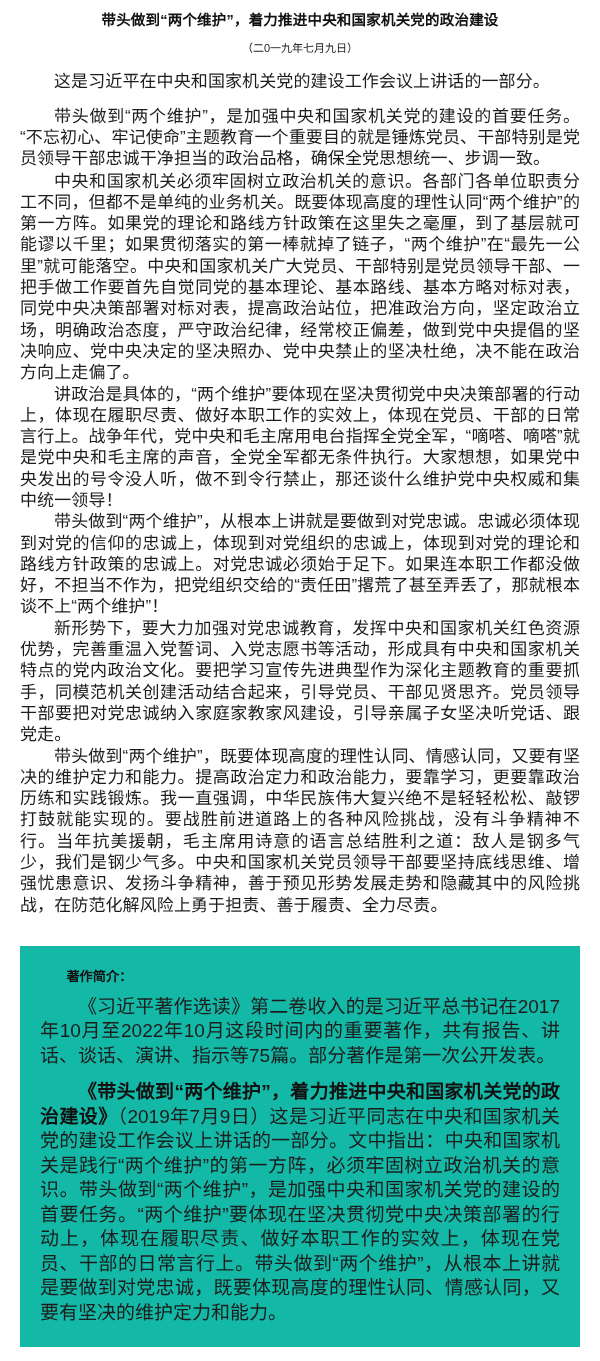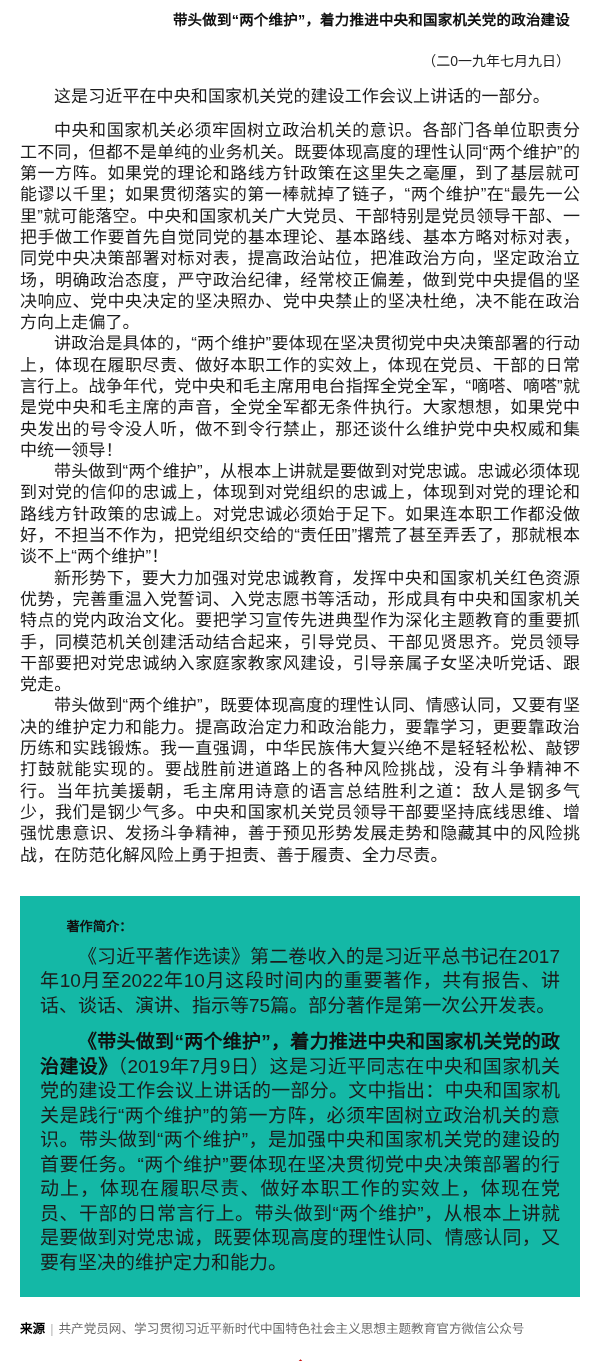--- a/index.html
+++ b/index.html
@@ -18,36 +18,36 @@
   .page {
     width: 600px;
     box-sizing: border-box;
     position: relative;
     padding: 0;
   }
 
   
   .title-block {
     padding: 10px 30px 4px 30px;
-    text-align: right;
+    text-align: center;
   }
   .doc-title {
     font-size: 14.5px;
     font-weight: 700;
     line-height: 1.5;
     color: #111111;
     letter-spacing: 0.2px;
     margin: 0;
   }
   .doc-date {
-    font-size: 14px;
+    font-size: 11px;
     font-weight: 400;
     color: #222222;
     line-height: 1.6;
-    margin: 18px 0 0 0;
+    margin: 8px 0 0 0;
   }
 
   
   .article {
     padding: 10px 20px 6px 20px;
   }
   .para {
     font-size: 17px;
     line-height: 21.3px;
     color: #1c1c1c;
@@ -146,20 +146,21 @@
 
 <div class="page">
 
   <div class="title-block">
     <h1 class="doc-title">带头做到“两个维护”，着力推进中央和国家机关党的政治建设</h1>
     <div class="doc-date">（二0一九年七月九日）</div>
   </div>
 
   <div class="article">
     <p class="para first">这是习近平在中央和国家机关党的建设工作会议上讲话的一部分。</p>
+    <p class="para lead">带头做到“两个维护”，是加强中央和国家机关党的建设的首要任务。“不忘初心、牢记使命”主题教育一个重要目的就是锤炼党员、干部特别是党员领导干部忠诚干净担当的政治品格，确保全党思想统一、步调一致。</p>
     <p class="para">中央和国家机关必须牢固树立政治机关的意识。各部门各单位职责分工不同，但都不是单纯的业务机关。既要体现高度的理性认同“两个维护”的第一方阵。如果党的理论和路线方针政策在这里失之毫厘，到了基层就可能谬以千里；如果贯彻落实的第一棒就掉了链子，“两个维护”在“最先一公里”就可能落空。中央和国家机关广大党员、干部特别是党员领导干部、一把手做工作要首先自觉同党的基本理论、基本路线、基本方略对标对表，同党中央决策部署对标对表，提高政治站位，把准政治方向，坚定政治立场，明确政治态度，严守政治纪律，经常校正偏差，做到党中央提倡的坚决响应、党中央决定的坚决照办、党中央禁止的坚决杜绝，决不能在政治方向上走偏了。</p>
     <p class="para">讲政治是具体的，“两个维护”要体现在坚决贯彻党中央决策部署的行动上，体现在履职尽责、做好本职工作的实效上，体现在党员、干部的日常言行上。战争年代，党中央和毛主席用电台指挥全党全军，“嘀嗒、嘀嗒”就是党中央和毛主席的声音，全党全军都无条件执行。大家想想，如果党中央发出的号令没人听，做不到令行禁止，那还谈什么维护党中央权威和集中统一领导！</p>
     <p class="para">带头做到“两个维护”，从根本上讲就是要做到对党忠诚。忠诚必须体现到对党的信仰的忠诚上，体现到对党组织的忠诚上，体现到对党的理论和路线方针政策的忠诚上。对党忠诚必须始于足下。如果连本职工作都没做好，不担当不作为，把党组织交给的“责任田”撂荒了甚至弄丢了，那就根本谈不上“两个维护”！</p>
     <p class="para">新形势下，要大力加强对党忠诚教育，发挥中央和国家机关红色资源优势，完善重温入党誓词、入党志愿书等活动，形成具有中央和国家机关特点的党内政治文化。要把学习宣传先进典型作为深化主题教育的重要抓手，同模范机关创建活动结合起来，引导党员、干部见贤思齐。党员领导干部要把对党忠诚纳入家庭家教家风建设，引导亲属子女坚决听党话、跟党走。</p>
     <p class="para">带头做到“两个维护”，既要体现高度的理性认同、情感认同，又要有坚决的维护定力和能力。提高政治定力和政治能力，要靠学习，更要靠政治历练和实践锻炼。我一直强调，中华民族伟大复兴绝不是轻轻松松、敲锣打鼓就能实现的。要战胜前进道路上的各种风险挑战，没有斗争精神不行。当年抗美援朝，毛主席用诗意的语言总结胜利之道：敌人是钢多气少，我们是钢少气多。中央和国家机关党员领导干部要坚持底线思维、增强忧患意识、发扬斗争精神，善于预见形势发展走势和隐藏其中的风险挑战，在防范化解风险上勇于担责、善于履责、全力尽责。</p>
   </div>
 
   <div class="note-box">
     <div class="note-heading">著作简介：</div>
     <p class="note-para">《习近平著作选读》第二卷收入的是习近平总书记在2017年10月至2022年10月这段时间内的重要著作，共有报告、讲话、谈话、演讲、指示等75篇。部分著作是第一次公开发表。</p>

